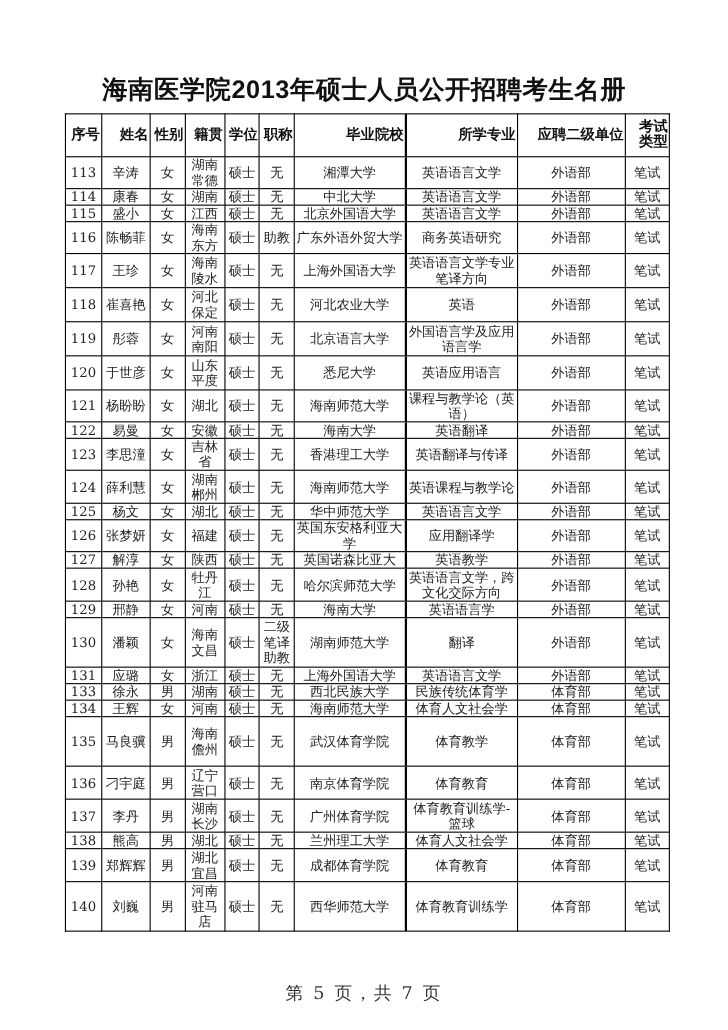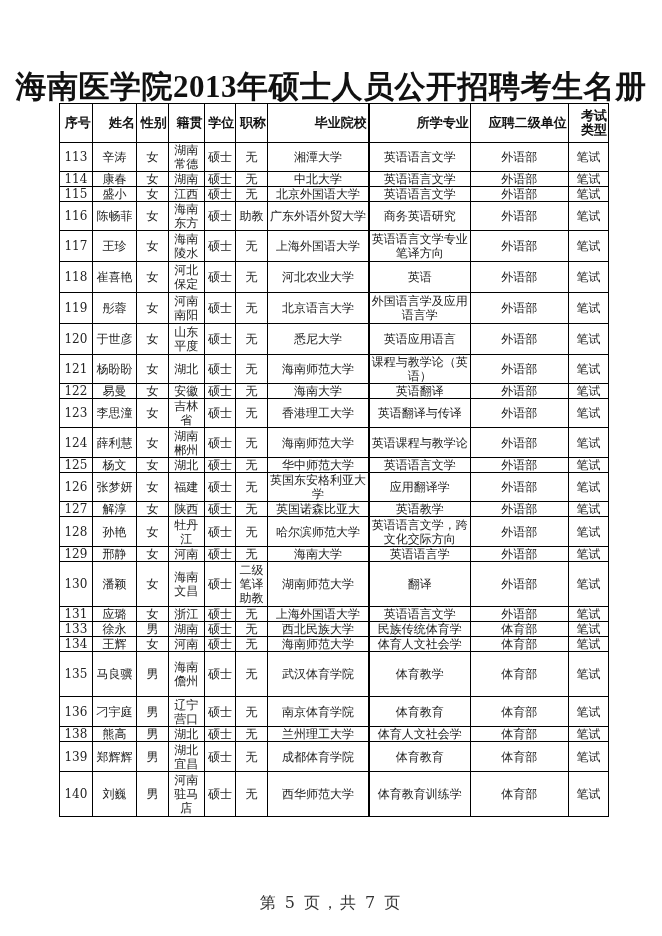--- a/index.html
+++ b/index.html
@@ -1,20 +1,20 @@
 <!DOCTYPE html>
 <html><head>
 <meta charset="utf-8">
 <style>
   html, body { margin: 0; padding: 0; background: #ffffff; }
   body { width: 662px; height: 936px; position: relative; overflow: hidden;
          font-family: "DejaVu Serif", "Liberation Serif", serif; color: #111; }
   .title { position: absolute; left: 0; top: 66px; width: 662px; text-align: center;
-           font-size: 31px; font-weight: bold; letter-spacing: 0.5px;
-           font-family: Liberation Serif, serif; }
+           font-size: 23px; font-weight: bold; letter-spacing: 0.5px;
+           font-family: Liberation Sans, sans-serif; }
   table.roster { position: absolute; left: 59px; top: 103px; border-collapse: collapse;
                  table-layout: fixed; width: 550px; font-size: 12px; }
   table.roster th, table.roster td { border: 1px solid #000; text-align: center; vertical-align: middle;
                  padding: 0 1px; line-height: 14px; overflow: hidden; }
   table.roster th { font-weight: bold; font-size: 13px; height: 38px;
                     font-family: "DejaVu Sans", "Liberation Sans", sans-serif; text-align: right; }
   table.roster thead tr { border-bottom: 1px solid #000; }
   table.roster td { color: #222; }
   .c-school { border-right: 2px solid #000 !important; }
   .thick-top td { border-top: 2px solid #000; }
@@ -323,20 +323,32 @@
         <td>刁宇庭</td>
         <td>男</td>
         <td>辽宁营口</td>
         <td>硕士</td>
         <td>无</td>
         <td class="c-school">南京体育学院</td>
         <td>体育教育</td>
         <td>体育部</td>
         <td>笔试</td>
       </tr>
+      <tr style="height: 30px;">
+        <td>137</td>
+        <td>李丹</td>
+        <td>男</td>
+        <td>湖南长沙</td>
+        <td>硕士</td>
+        <td>无</td>
+        <td class="c-school">广州体育学院</td>
+        <td>体育教育训练学-篮球</td>
+        <td>体育部</td>
+        <td>笔试</td>
+      </tr>
       <tr style="height: 14px;">
         <td>138</td>
         <td>熊高</td>
         <td>男</td>
         <td>湖北</td>
         <td>硕士</td>
         <td>无</td>
         <td class="c-school">兰州理工大学</td>
         <td>体育人文社会学</td>
         <td>体育部</td>

